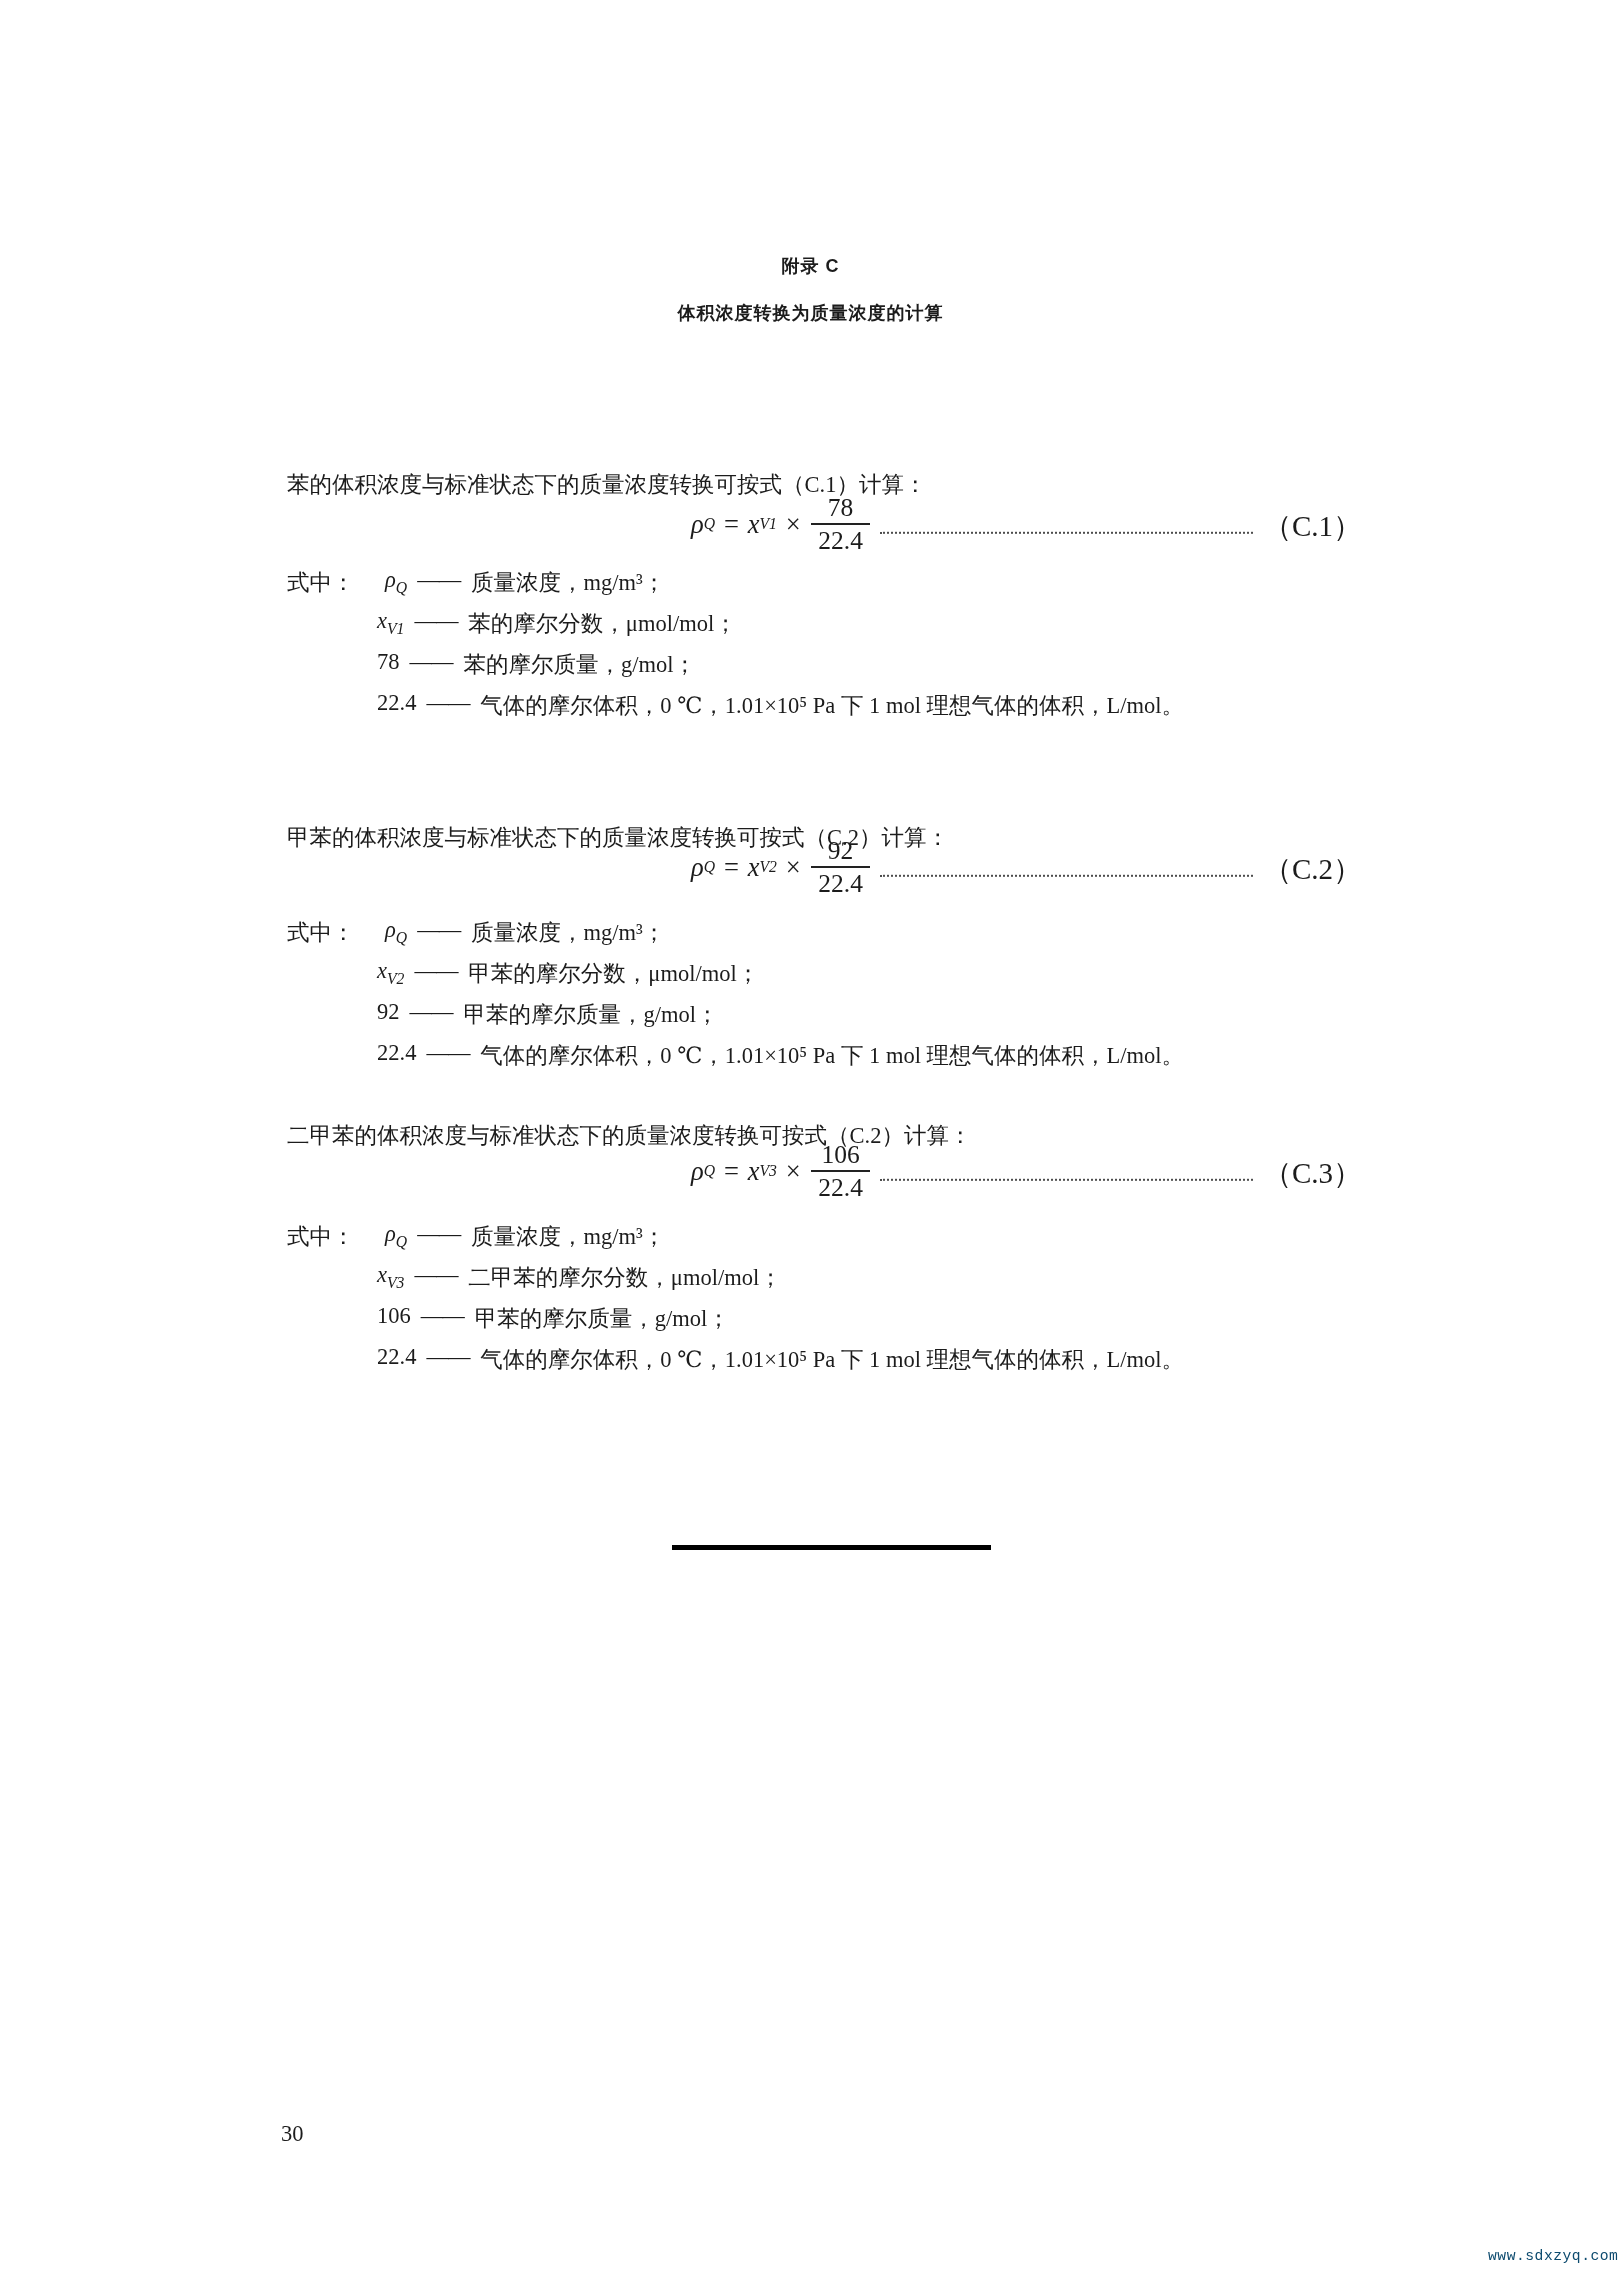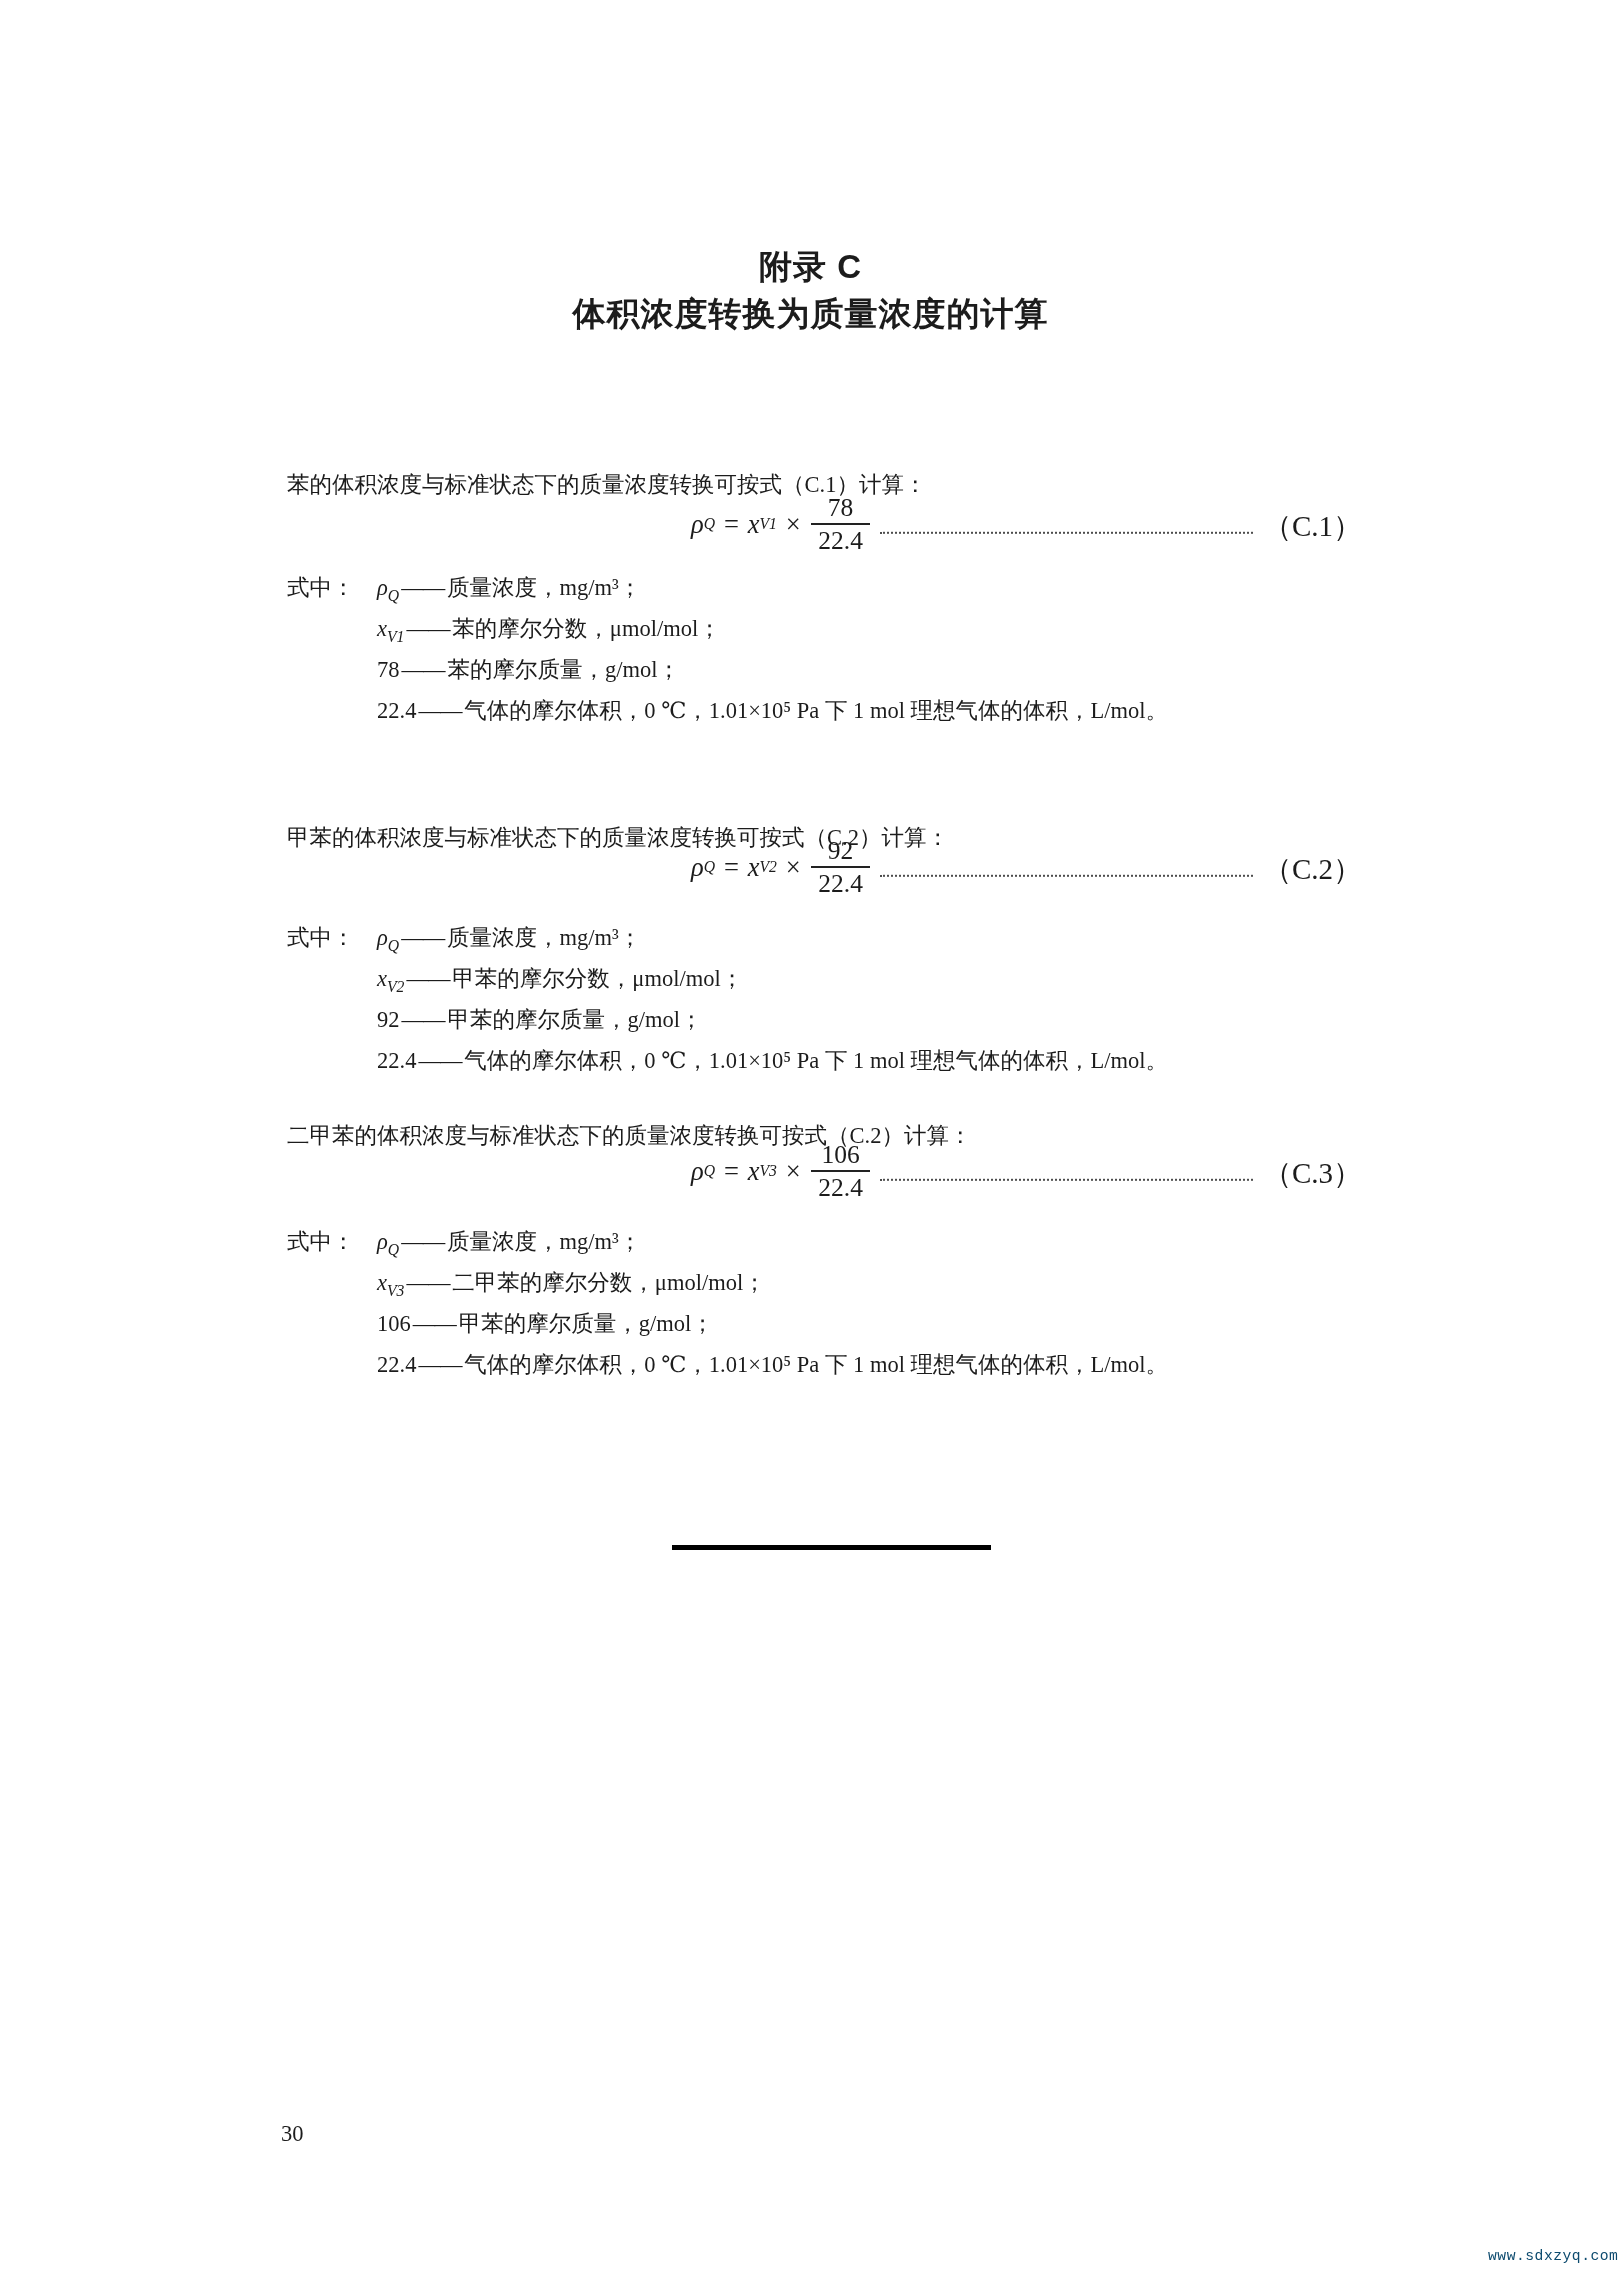--- a/index.html
+++ b/index.html
@@ -18,21 +18,21 @@
   .doc-header {
     position: absolute;
     top: 243px; left: 0; right: 0;
     text-align: center;
     font-family: "Liberation Sans", "DejaVu Sans", sans-serif;
     font-weight: 700;
   }
   .doc-header .hline {
     height: 47px;
     line-height: 47px;
-    font-size: 33px;
+    font-size: 18px;
     letter-spacing: 1px;
   }
 
   
   .intro {
     position: absolute;
     left: 287px;
     height: 41px;
     line-height: 41px;
     font-size: 22.5px;
@@ -91,23 +91,24 @@
   }
 
   
   .defs { position: absolute; left: 287px; }
   #defs-1 { top: 567px; }
   #defs-2 { top: 917px; }
   #defs-3 { top: 1221px; }
   .def-row {
     height: 41px;
     display: flex;
-    align-items: center;
+    align-items: flex-start;
     font-size: 22.5px;
     white-space: nowrap;
+    gap: 8px;
   }
   .where-label { display: inline-block; width: 90px; }
   .def-row.indent { padding-left: 90px; }
   .def-sym.sym-italic { font-style: italic; }
   .def-dash { letter-spacing: -1px; margin: 0 2.9px 0 2px; }
 
   
   .end-divider {
     position: absolute;
     left: 672px; top: 1545px;

